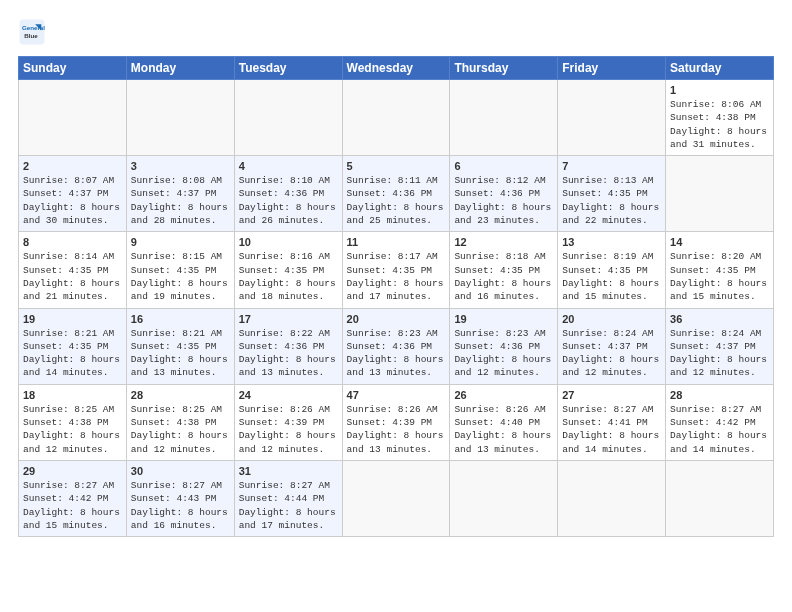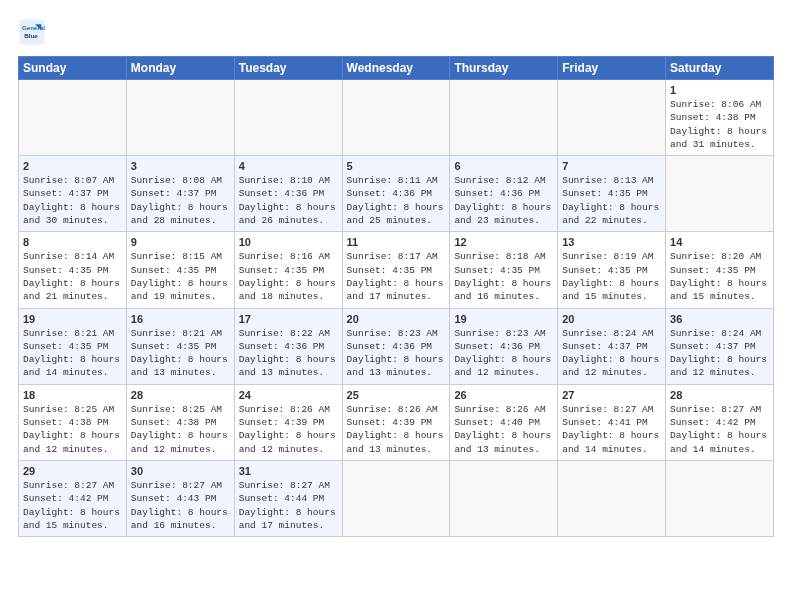--- a/index.html
+++ b/index.html
@@ -224,21 +224,21 @@
           </td>
           <td>
             <span class="day-num">28</span>
             <div class="cell-content">Sunrise: 8:25 AM<br>Sunset: 4:38 PM<br>Daylight: 8 hours and 12 minutes.</div>
           </td>
           <td>
             <span class="day-num">24</span>
             <div class="cell-content">Sunrise: 8:26 AM<br>Sunset: 4:39 PM<br>Daylight: 8 hours and 12 minutes.</div>
           </td>
           <td>
-            <span class="day-num">25</span>
+            <span class="day-num">47</span>
             <div class="cell-content">Sunrise: 8:26 AM<br>Sunset: 4:39 PM<br>Daylight: 8 hours and 13 minutes.</div>
           </td>
           <td>
             <span class="day-num">26</span>
             <div class="cell-content">Sunrise: 8:26 AM<br>Sunset: 4:40 PM<br>Daylight: 8 hours and 13 minutes.</div>
           </td>
           <td>
             <span class="day-num">27</span>
             <div class="cell-content">Sunrise: 8:27 AM<br>Sunset: 4:41 PM<br>Daylight: 8 hours and 14 minutes.</div>
           </td>

